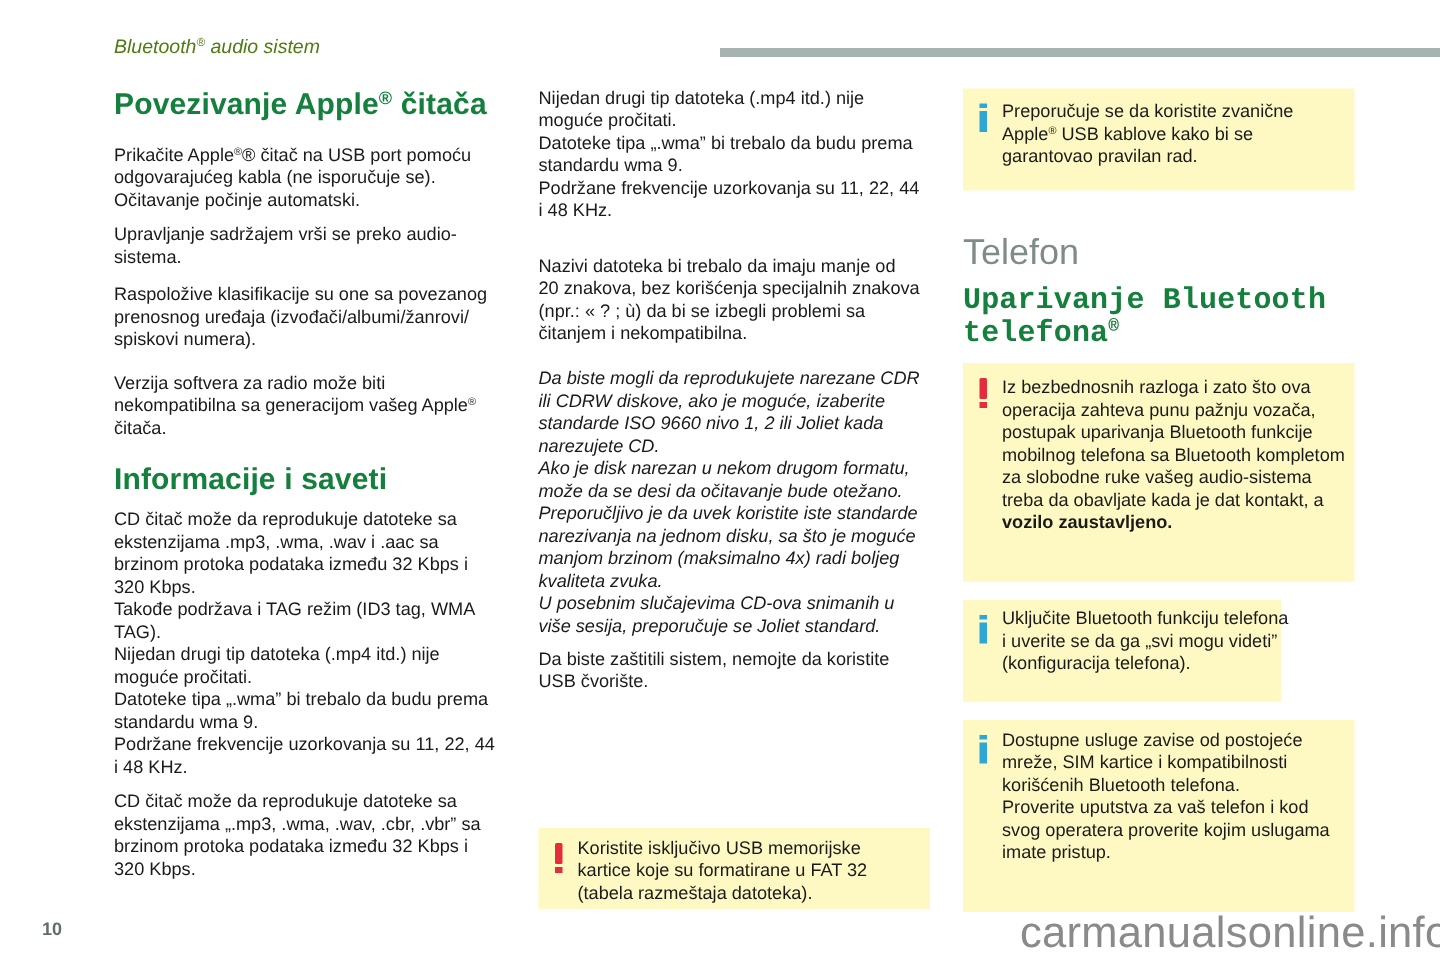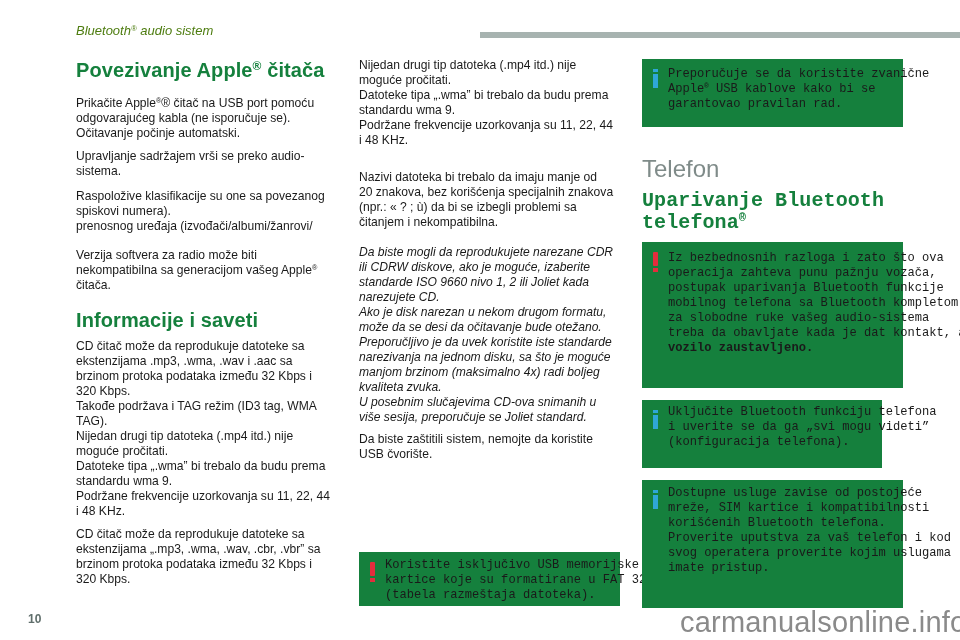--- a/index.html
+++ b/index.html
@@ -23,21 +23,21 @@
   }
   .h-main.ml { white-space: normal; line-height: 22px; }
   .h-section {
     position: absolute; font-size: 24px; color: #7f8b89; font-weight: normal;
   }
   .p {
     position: absolute; font-size: 12.1px; line-height: 15px; color: #1a1a1a;
   }
   .p .line { display: block; white-space: nowrap; }
   .box {
-    position: absolute; background: #15803d; font-family: Liberation Mono, monospace;
+    position: absolute; background: #fef9c3;
   }
   .box .ico {
     position: absolute; left: 10px; top: 10px; width: 7px; height: 20px;
   }
   .ico.warn .bar { position: absolute; left: 1px; top: 0; width: 5px; height: 14px; background: #e32d3d; border-radius: 1px; }
   .ico.warn .dot { position: absolute; left: 1px; top: 16px; width: 5px; height: 4px; background: #e32d3d; }
   .ico.info .dot { position: absolute; left: 1px; top: 0; width: 5px; height: 3px; background: #2fa7d6; }
   .ico.info .bar { position: absolute; left: 1px; top: 5px; width: 5px; height: 14px; background: #2fa7d6; }
   .box .p { left: 26px; top: 9px; }
   .page-number {
@@ -66,22 +66,22 @@
     <span class="line">Očitavanje počinje automatski.</span>
   </div>
 
   <div class="p" style="left:76px; top:149px;">
     <span class="line">Upravljanje sadržajem vrši se preko audio-</span>
     <span class="line">sistema.</span>
   </div>
 
   <div class="p" style="left:76px; top:189px;">
     <span class="line">Raspoložive klasifikacije su one sa povezanog</span>
+    <span class="line">prenosnog uređaja (izvođači/albumi/žanrovi/</span>
     <span class="line">spiskovi numera).</span>
-    <span class="line">prenosnog uređaja (izvođači/albumi/žanrovi/</span>
   </div>
 
   <div class="p" style="left:76px; top:248px;">
     <span class="line">Verzija softvera za radio može biti</span>
     <span class="line"><span>nekompatibilna sa generacijom vašeg Apple</span><sup>®</sup></span>
     <span class="line">čitača.</span>
   </div>
 
   <div class="h-main" style="left:76px; top:309px;">Informacije i saveti</div>
 
@@ -187,21 +187,21 @@
       <span class="line">Iz bezbednosnih razloga i zato što ova</span>
       <span class="line">operacija zahteva punu pažnju vozača,</span>
       <span class="line">postupak uparivanja Bluetooth funkcije</span>
       <span class="line">mobilnog telefona sa Bluetooth kompletom</span>
       <span class="line">za slobodne ruke vašeg audio-sistema</span>
       <span class="line">treba da obavljate kada je dat kontakt, a</span>
       <b class="line">vozilo zaustavljeno.</b>
     </div>
   </div>
 
-  <div class="box" style="left:642px; top:400px; width:240px; height:68px;">
+  <div class="box" style="left:642px; top:400px; width:212px; height:68px;">
     <div class="ico info">
         <div class="dot"></div>
         <div class="bar"></div>
       </div>
     <div class="p" style="top:5px;">
       <span class="line">Uključite Bluetooth funkciju telefona</span>
       <span class="line">i uverite se da ga „svi mogu videti”</span>
       <span class="line">(konfiguracija telefona).</span>
     </div>
   </div>

